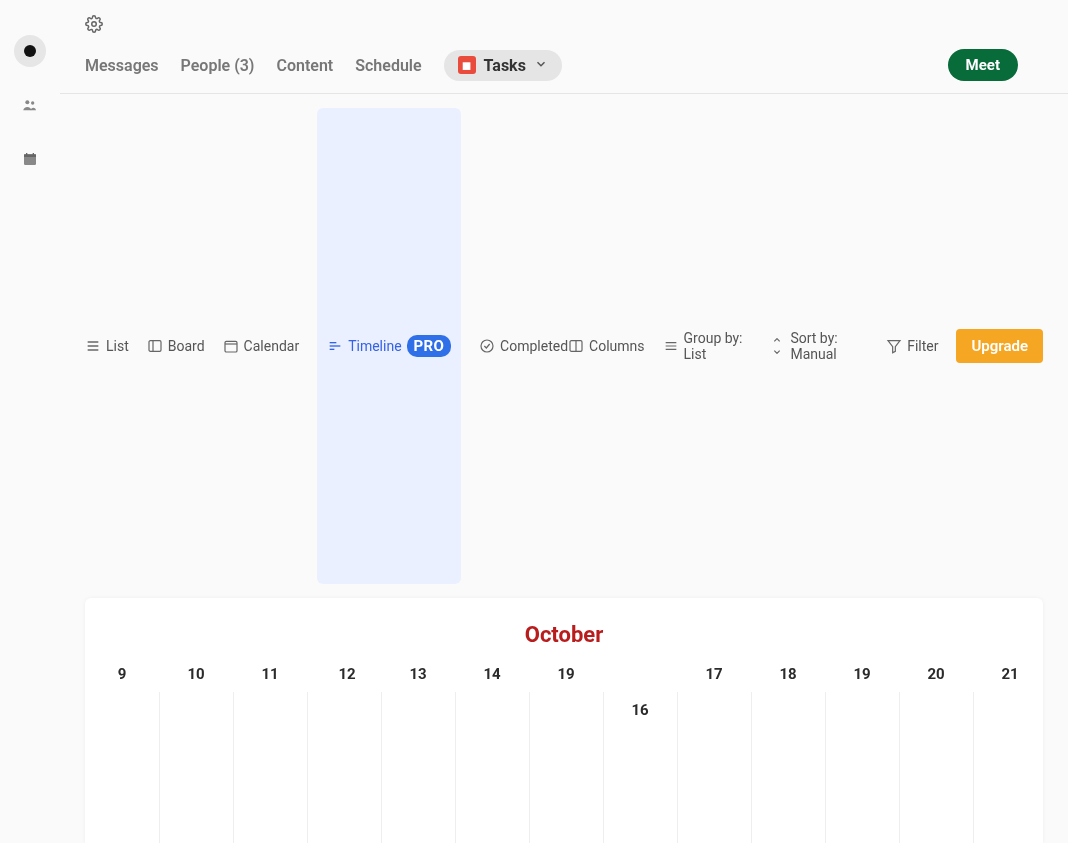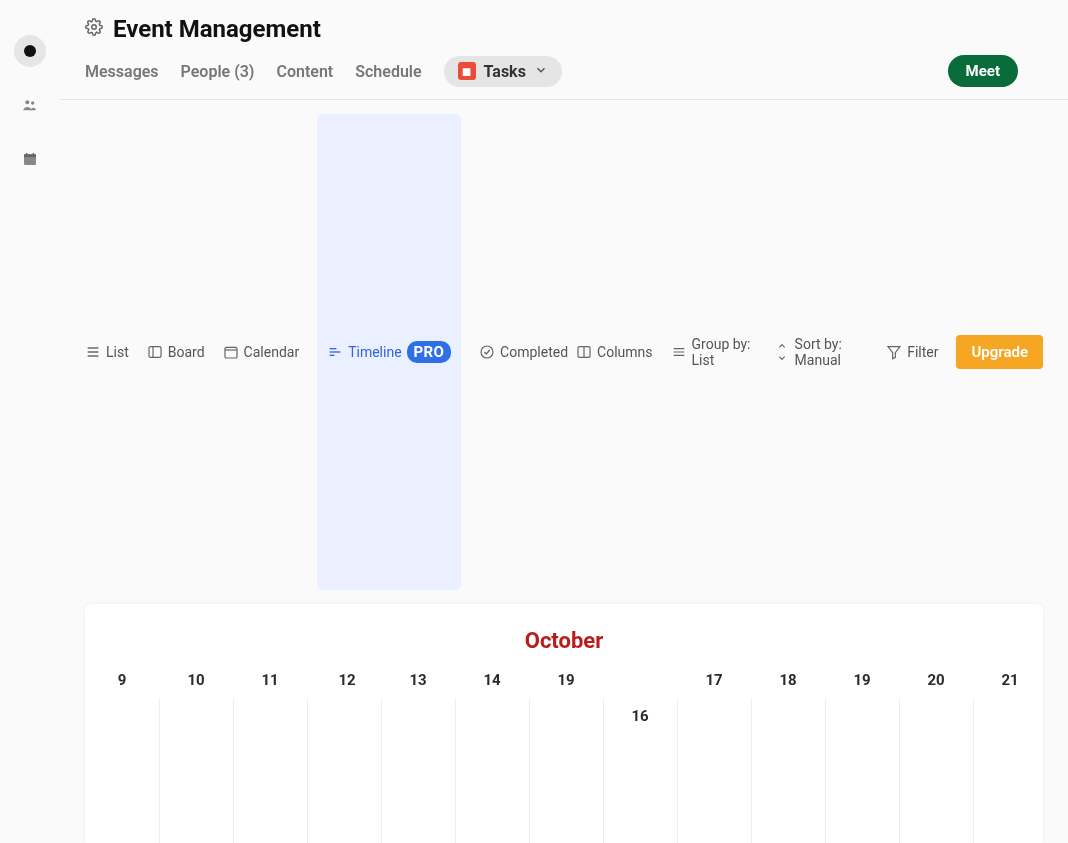--- a/index.html
+++ b/index.html
@@ -13,21 +13,21 @@
     .title-row h1{ font-size: 24px; font-weight:700; color:#111; }
     .gear-icon{ color:#666; }
     .tabs-row{ display:flex; align-items:center; margin-top:12px; justify-content:space-between; padding-right:25px;gap:24px; }
     .tabs{ display:flex; align-items:center; gap:22px;}
     .tab{ color:#777; font-weight:600; font-size:16px; cursor:pointer; padding:6px 0; }
     .tab.active-pill{ display:flex; align-items:center; gap:8px; background:#e5e5e5; border-radius:18px; padding:6px 14px; color:#333; font-weight:700; }
     .red-box{width:18px; height:18px; background:#e94b3c; border-radius:3px; display:flex; align-items:center; justify-content:center; color:#fff; font-size:11px; font-weight:700;}
     .chevron{ color:#555; }
     .meet-btn{ background:#076b3a; color:#fff; border:none; border-radius:16px; padding:7px 18px; font-weight:700; font-size:15px; cursor:pointer;}
     .divider{ height:1px; background:#e5e5e5; margin-top:12px; width:100%;}
-    .toolbar{ display:flex; align-items:center; padding:14px 25px; gap:8px; font-size:14px; color:#444; justify-content:space-between;}
+    .toolbar{ display:flex; align-items:center; padding:14px 25px; font-size:14px; color:#444; justify-content:space-between;}
     .toolbar-left, .toolbar-right{ display:flex; align-items:center; gap:18px;}
     .tb-item{ display:flex; align-items:center; gap:5px; color:#555; cursor:pointer; font-size:14px;}
     .tb-item.timeline{ background:#eaf0ff; border-radius:6px; padding:6px 10px; color:#3463e8;}
     .pro-badge{ background:#2f6fe8; color:#fff; border-radius:10px; font-size:15px; font-weight:700; padding:2px 7px; letter-spacing:0.3px;}
     .upgrade-btn{ background:#f5a623; color:#fff; border:none; border-radius:4px; padding:8px 15px; font-weight:600; font-size:15px; cursor:pointer;}
     .canvas-wrap{ margin:0 25px; background:#fff; border-radius:6px 6px 0 0; box-shadow:0 0 4px rgba(0,0,0,0.05); flex:1; overflow:hidden; position:relative;}
     .month-title{ text-align:center; font-size:22px; font-weight:700; color:#b91c1c; padding:24px 0 10px;}
     .timeline{ position:relative; height:476px;}
     .grid-col{ position:absolute; top:35px; bottom:0; border-left:1px solid #eee;}
     .day-label{ position:absolute; top:8px; width:74px; text-align:center; font-weight:700; color:#2b2b2b; font-size:15px;}
@@ -62,21 +62,20 @@
 
 <div class="main">
   <div class="header">
     <div class="title-row">
       <span class="gear-icon">
         <svg width="18" height="18" viewBox="0 0 24 24" fill="none" stroke="#666" stroke-width="2">
             <circle cx="12" cy="12" r="3"></circle>
             <path d="M19.4 15a1.65 1.65 0 00.33 1.82l.06.06a2 2 0 11-2.83 2.83l-.06-.06a1.65 1.65 0 00-1.82-.33 1.65 1.65 0 00-1 1.51V21a2 2 0 11-4 0v-.09a1.65 1.65 0 00-1-1.51 1.65 1.65 0 00-1.82.33l-.06.06a2 2 0 11-2.83-2.83l.06-.06a1.65 1.65 0 00.33-1.82 1.65 1.65 0 00-1.51-1H3a2 2 0 110-4h.09a1.65 1.65 0 001.51-1 1.65 1.65 0 00-.33-1.82l-.06-.06a2 2 0 112.83-2.83l.06.06a1.65 1.65 0 001.82.33h0a1.65 1.65 0 001-1.51V3a2 2 0 114 0v.09a1.65 1.65 0 001 1.51 1.65 1.65 0 001.82-.33l.06-.06a2 2 0 112.83 2.83l-.06.06a1.65 1.65 0 00-.33 1.82v0a1.65 1.65 0 001.51 1H21a2 2 0 110 4h-.09a1.65 1.65 0 00-1.51 1z"></path>
           </svg>
       </span>
-      <h1>Event Management</h1>
     </div>
     <div class="tabs-row">
       <div class="tabs">
         <div class="tab">Messages</div>
         <div class="tab">People (3)</div>
         <div class="tab">Content</div>
         <div class="tab">Schedule</div>
         <div class="tab active-pill">
           <span class="red-box">◼</span>
           <span>Tasks</span>

